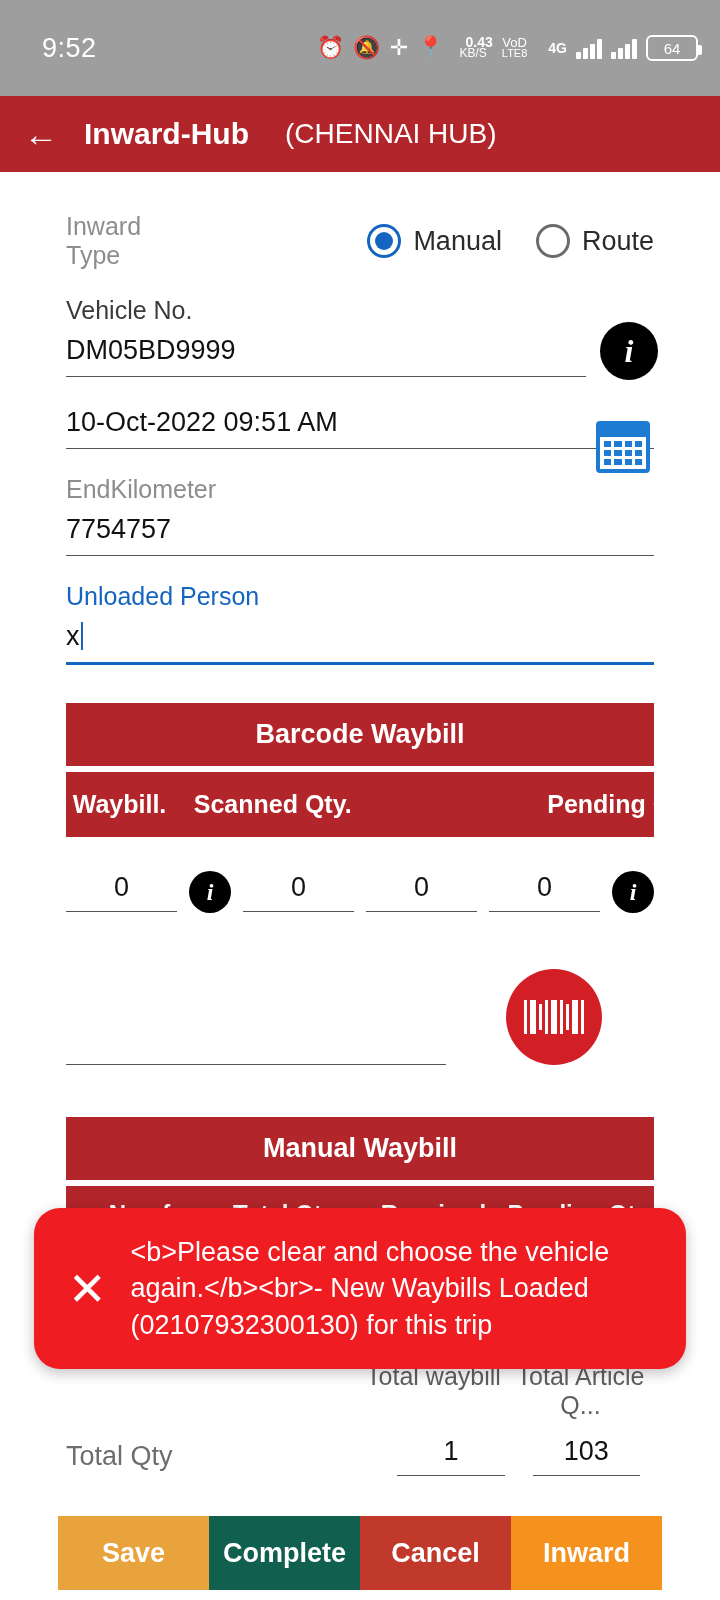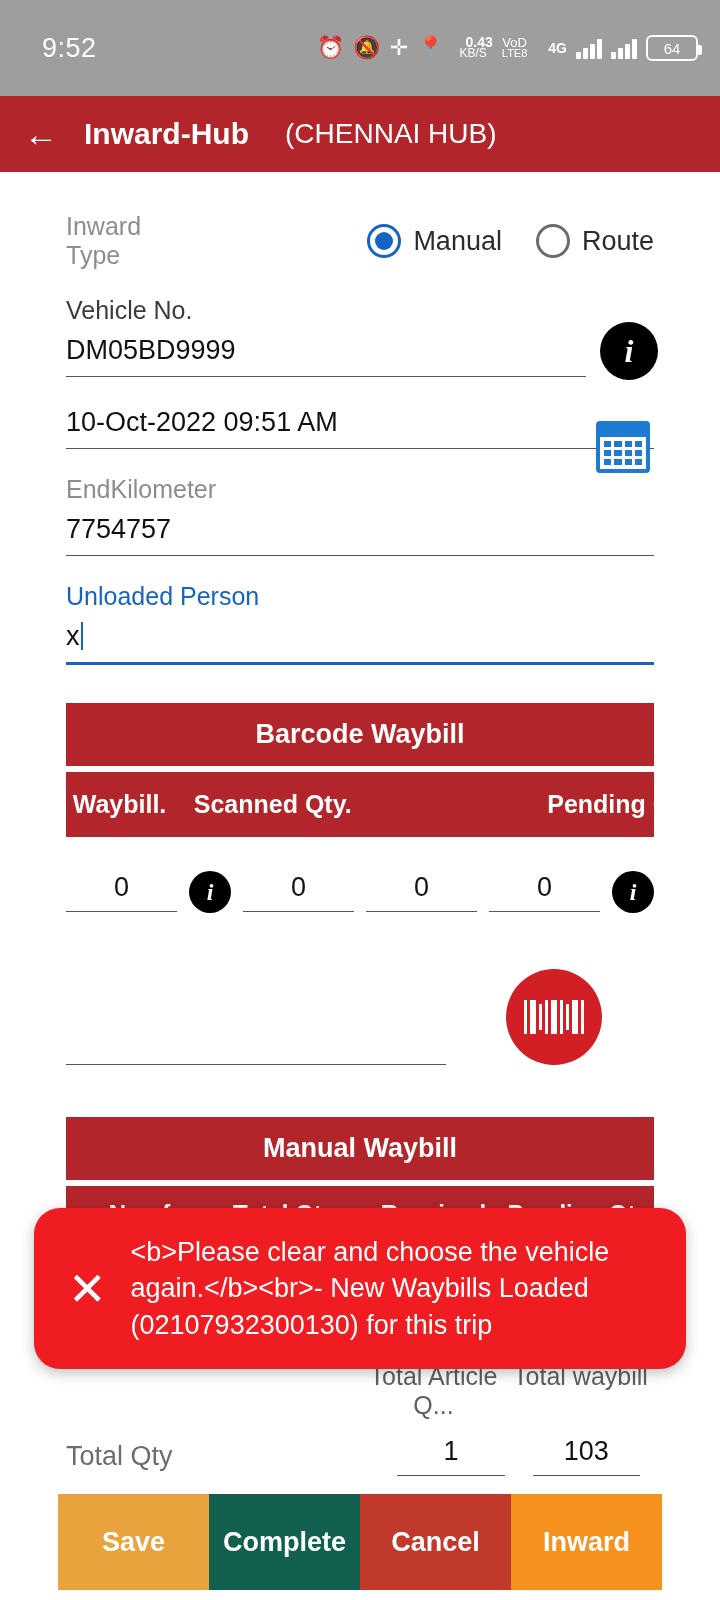--- a/index.html
+++ b/index.html
@@ -148,21 +148,21 @@
     position: absolute; left: 34px; right: 34px; top: 1208px;
     background: #ef1c22; color: #fff; border-radius: 26px;
     display: flex; align-items: center; gap: 24px; padding: 26px 34px;
     box-shadow: 0 4px 14px rgba(0,0,0,.25);
   }
   .toast-close { font-size: 46px; line-height: 1; font-weight: 300; flex: none; }
   .toast-msg { font-size: 27px; line-height: 1.35; font-weight: 500; }
 
   
   .btnbar { position: absolute; left: 58px; right: 58px; bottom: 10px;
-            display: flex; height: 96px; }
+            display: flex; height: 74px; }
   .btnbar button {
     flex: 1; border: none; color: #fff; font-size: 27px; font-weight: 700;
     font-family: "Liberation Sans", sans-serif; cursor: pointer;
   }
   .b-save { background: #e8a33d; }
   .b-complete { background: #11604f; }
   .b-cancel { background: #c0392b; }
   .b-inward { background: #f5921e; }
 </style>
 </head>
@@ -305,22 +305,22 @@
     <div class="mrow">
       <span class="cell">1</span>
       <span class="cell">103</span>
       <span class="cell">0</span>
       <span class="cell">103</span>
       <span class="mini-dot">i</span>
     </div>
     <div class="mlabels">
       <span></span>
       <span></span>
+      <span>Total waybill</span>
       <span>Total Article Q...</span>
-      <span>Total waybill</span>
     </div>
     <div class="totalrow">
       <span class="tl">Total Qty</span>
       <span style="flex:1"></span>
       <span class="cell">1</span>
       <span class="cell">103</span>
     </div>
   </div>
 
   <div class="toast">

